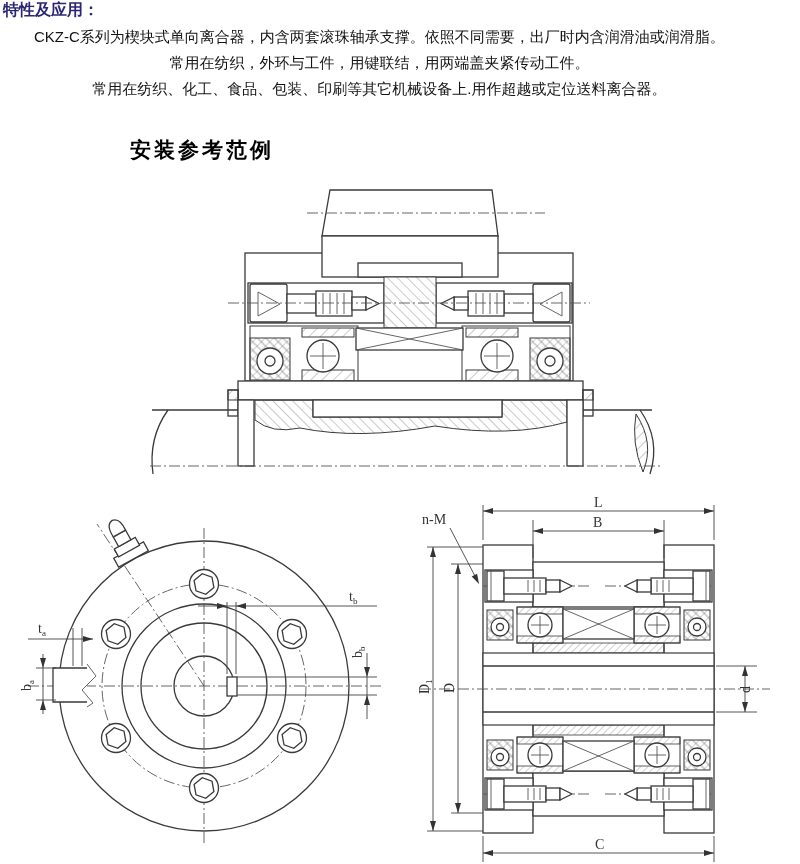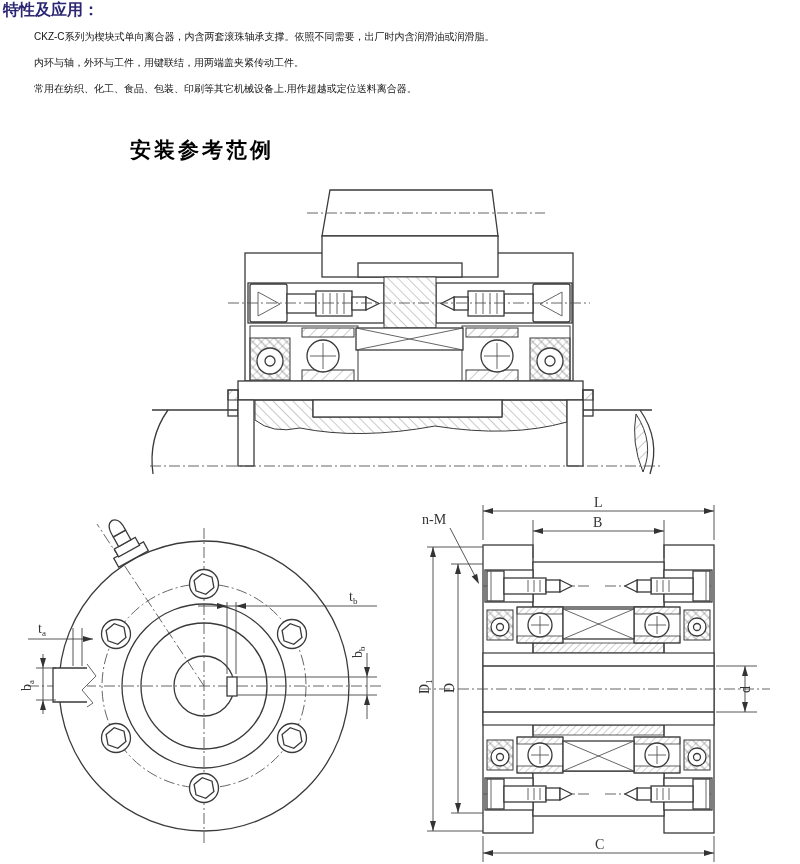--- a/index.html
+++ b/index.html
@@ -1,40 +1,40 @@
 <!DOCTYPE html>
 <html><head>
 <meta charset="utf-8">
 <style>
   html,body{margin:0;padding:0;background:#fff;}
   .page{position:relative;width:800px;height:864px;background:#ffffff;overflow:hidden;
         font-family:"Liberation Sans",sans-serif;}
   .sec-title{position:absolute;left:3px;top:0px;font-size:16px;font-weight:bold;color:#2a2673;}
-  .paras{position:absolute;left:34px;top:24px;color:#141414;font-size:10px;line-height:26px;white-space:nowrap;}
+  .paras{position:absolute;left:34px;top:24px;color:#141414;font-size:15px;line-height:26px;white-space:nowrap;text-align:center;}
   .h-zh{position:absolute;left:130px;top:136px;font-size:21px;font-weight:bold;color:#000000;letter-spacing:3px;}
   .h-en{position:absolute;left:461px;top:138px;font-size:21px;font-weight:bold;color:#2a2673;}
   svg{position:absolute;}
   svg text{font-family:"Liberation Serif",serif;font-size:14px;fill:#333;}
   svg text .sub{font-size:9px;}
   .ol{stroke:#3a3a3a;stroke-width:1.3;fill:#fff;}
   .oln{stroke:#3a3a3a;stroke-width:1.3;fill:none;}
   .thin{stroke:#555;stroke-width:0.9;fill:none;}
   .cl{stroke:#555;stroke-width:0.9;fill:none;stroke-dasharray:11,3,2,3;}
   .ah{fill:#333;stroke:none;}
   .dl{stroke:#444;stroke-width:0.9;fill:none;}
 </style>
 </head>
 <body>
 
 <div class="page">
 
   <div class="sec-title">特性及应用：</div>
   <div class="paras">
     <div>CKZ-C系列为楔块式单向离合器，内含两套滚珠轴承支撑。依照不同需要，出厂时内含润滑油或润滑脂。</div>
-    <div>内环与轴，外环与工件，用键联结，用两端盖夹紧传动工件。</div>
+    <div>常用在纺织，外环与工件，用键联结，用两端盖夹紧传动工件。</div>
     <div>常用在纺织、化工、食品、包装、印刷等其它机械设备上.用作超越或定位送料离合器。</div>
   </div>
 
   <div class="h-zh">安装参考范例</div>
 
   <svg style="left:0;top:178px" width="800" height="307" viewBox="0 178 800 307">
     <defs>
       <pattern id="h1a" patternUnits="userSpaceOnUse" width="8" height="8" patternTransform="rotate(45)">
         <line x1="0" y1="0" x2="0" y2="8" stroke="#7a7a7a" stroke-width="0.8"></line>
       </pattern>

